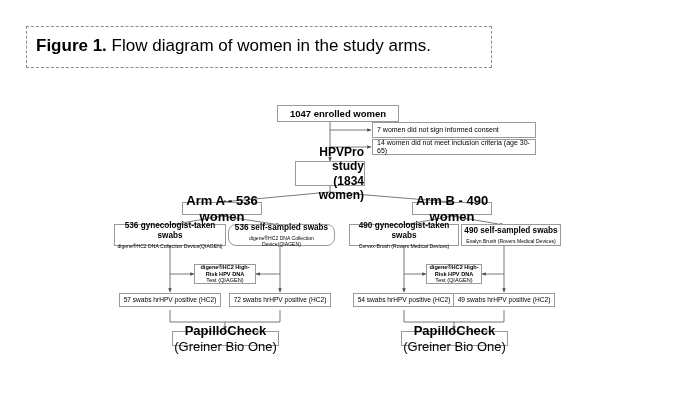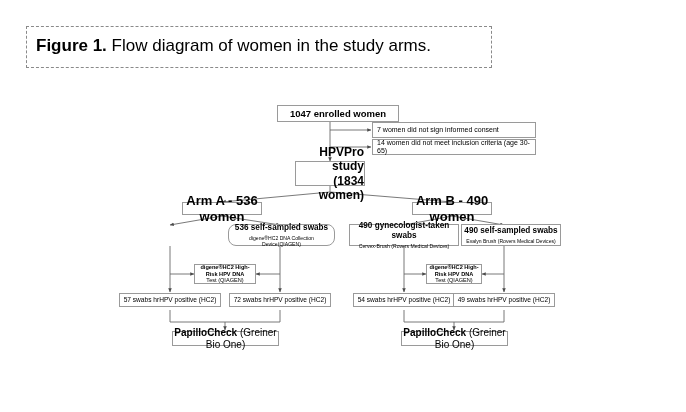--- a/index.html
+++ b/index.html
@@ -60,21 +60,21 @@
   
   .n-root{font-size:9.5px;font-weight:bold;}
   .n-excl{font-size:7px;font-weight:normal;text-align:left;align-items:flex-start;padding-left:4px;}
   .n-study{font-size:12px;font-weight:bold;text-align:right;}
   .n-arm{font-size:13px;font-weight:bold;}
   .n-swab .ttl{font-size:8.2px;}
   .n-swab .sub{font-size:5.1px;margin-top:2px;}
   .n-test .ttl{font-size:5.6px;}
   .n-test .sub{font-size:5.6px;}
   .n-pos{font-size:6.6px;font-weight:normal;}
-  .n-final{font-size:10px;}
+  .n-final{font-size:13px;}
   .n-final .brand{font-weight:bold;}
   .n-final .maker{font-weight:normal;}
 </style>
 </head>
 <body>
 
 <div id="caption-box">
   <div id="caption-text">
     <span class="fignum">Figure 1.</span>
     <span class="capbody">Flow diagram of women in the study arms.</span>
@@ -151,20 +151,24 @@
     <span>(1834 women)</span>
   </div>
 
   <div class="node n-arm" style="left:182px;top:202px;width:80px;height:13px;">
     <span>Arm A - 536 women</span>
   </div>
   <div class="node n-arm" style="left:412px;top:202px;width:80px;height:13px;">
     <span>Arm B - 490 women</span>
   </div>
 
+  <div class="node n-swab" style="left:114px;top:224px;width:112px;height:22px;">
+    <span class="ttl">536 gynecologist-taken swabs</span>
+    <span class="sub">digene®HC2 DNA Collection Device(QIAGEN)</span>
+  </div>
   <div class="node n-swab" style="left:228px;top:224px;width:107px;height:22px;border-radius:8px;">
     <span class="ttl">536 self-sampled swabs</span>
     <span class="sub">digene®HC2 DNA Collection Device(QIAGEN)</span>
   </div>
   <div class="node n-swab" style="left:349px;top:224px;width:110px;height:22px;">
     <span class="ttl">490 gynecologist-taken swabs</span>
     <span class="sub">Cervex-Brush (Rovers Medical Devices)</span>
   </div>
   <div class="node n-swab" style="left:461px;top:224px;width:100px;height:22px;">
     <span class="ttl">490 self-sampled swabs</span>

